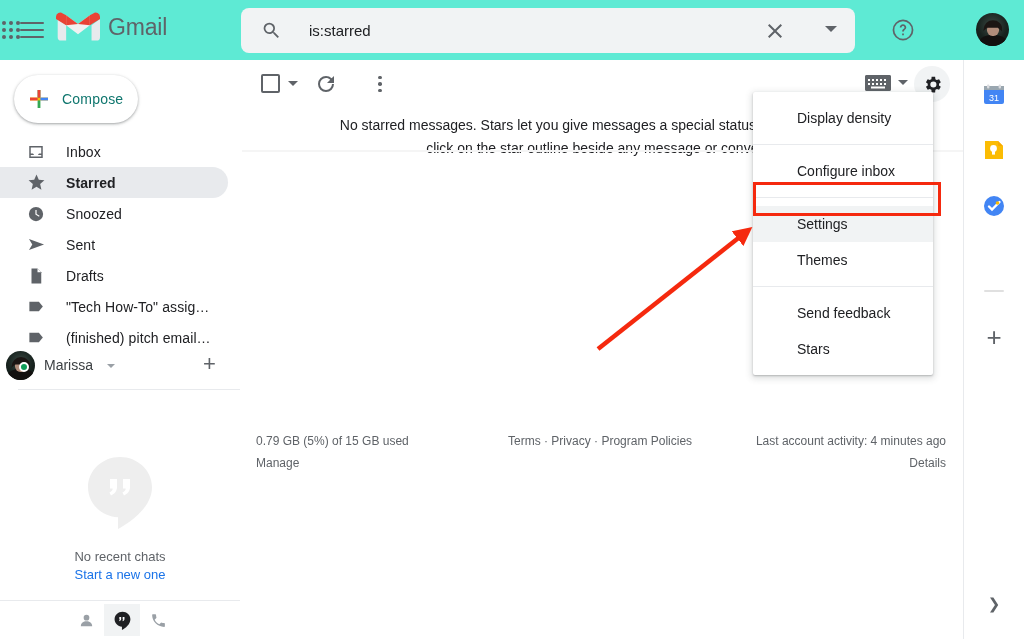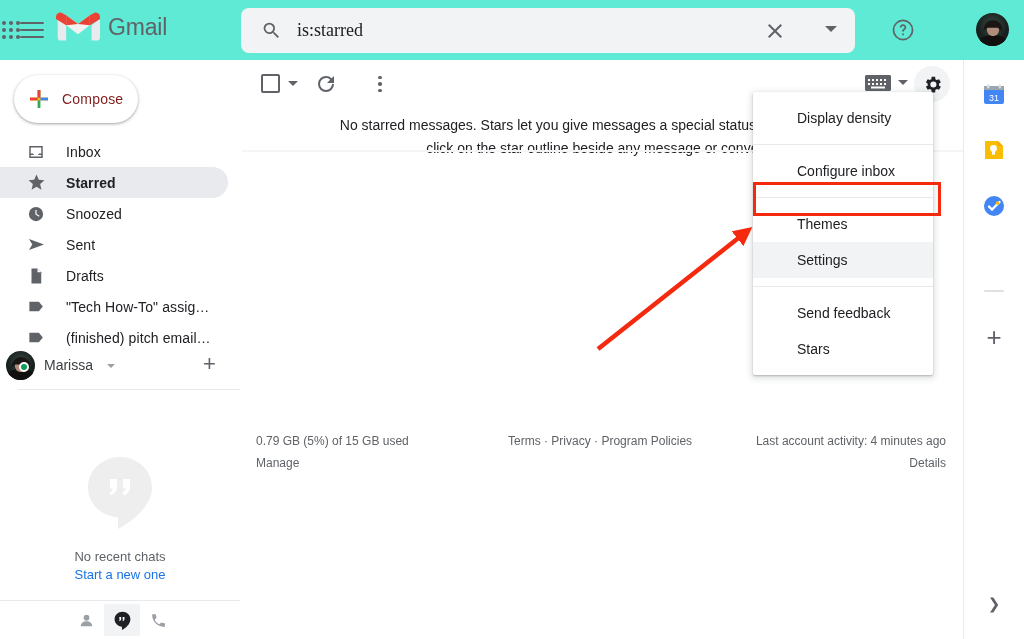--- a/index.html
+++ b/index.html
@@ -33,23 +33,23 @@
     font-size: 23px; color: #5f6368; letter-spacing: -0.2px;
     font-family: "Liberation Sans", sans-serif;
   }
 
   .searchbar {
     position: absolute; left: 241px; top: 8px; width: 614px; height: 45px;
     background: #f1f3f4; border-radius: 8px; display: flex; align-items: center;
   }
   .search-icon { position: absolute; left: 20px; top: 12px; width: 21px; height: 21px; cursor: pointer; }
   .search-input {
-    position: absolute; left: 56px; top: 0; width: 480px; height: 45px;
+    position: absolute; left: 68px; top: 0; width: 480px; height: 45px;
     border: none; outline: none; background: transparent;
-    font-size: 18px; color: #202124; font-family: Liberation Serif, serif;
+    font-size: 15px; color: #202124; font-family: Liberation Sans, sans-serif;
   }
   .search-clear {
     position: absolute; right: 68px; top: 11px; width: 24px; height: 24px; cursor: pointer;
   }
   .search-options {
     position: absolute; right: 18px; top: 18px; width: 0; height: 0;
     border-left: 6px solid transparent; border-right: 6px solid transparent;
     border-top: 6px solid #5f6368; cursor: pointer;
   }
 
@@ -82,21 +82,21 @@
   }
 
   
   .sidebar { position: absolute; left: 0; top: 60px; width: 240px; height: 579px; background: #fff; }
   .compose-btn {
     position: absolute; left: 14px; top: 15px; width: 124px; height: 48px;
     background: #fff; border-radius: 24px; cursor: pointer;
     box-shadow: 0 1px 2px 0 rgba(60,64,67,.30), 0 1px 3px 1px rgba(60,64,67,.15);
     display: flex; align-items: center; padding-left: 13px; gap: 11px;
   }
-  .compose-label { font-size: 14px; color: #7f1d1d; letter-spacing: .2px; }
+  .compose-label { font-size: 14px; color: #0f766e; letter-spacing: .2px; }
 
   .nav-list { position: absolute; left: 0; top: 76px; width: 240px; }
   .nav-item {
     position: relative; height: 31px; display: flex; align-items: center;
     padding-left: 26px; gap: 20px; cursor: pointer;
     border-top-right-radius: 16px; border-bottom-right-radius: 16px;
     margin-right: 12px;
   }
   .nav-item.active { background: #e8eaed; }
   .nav-item.active .nav-label { font-weight: bold; color: #202124; }
@@ -534,25 +534,25 @@
 
   <div class="menu">
     <div class="menu-item">
       <span>Display density</span>
     </div>
     <div class="menu-sep"></div>
     <div class="menu-item">
       <span>Configure inbox</span>
     </div>
     <div class="menu-sep"></div>
+    <div class="menu-item highlighted">
+      <span>Settings</span>
+    </div>
     <div class="menu-item">
       <span>Themes</span>
-    </div>
-    <div class="menu-item highlighted">
-      <span>Settings</span>
     </div>
     <div class="menu-sep"></div>
     <div class="menu-item">
       <span>Send feedback</span>
     </div>
     <div class="menu-item">
       <span>Stars</span>
     </div>
   </div>
 

